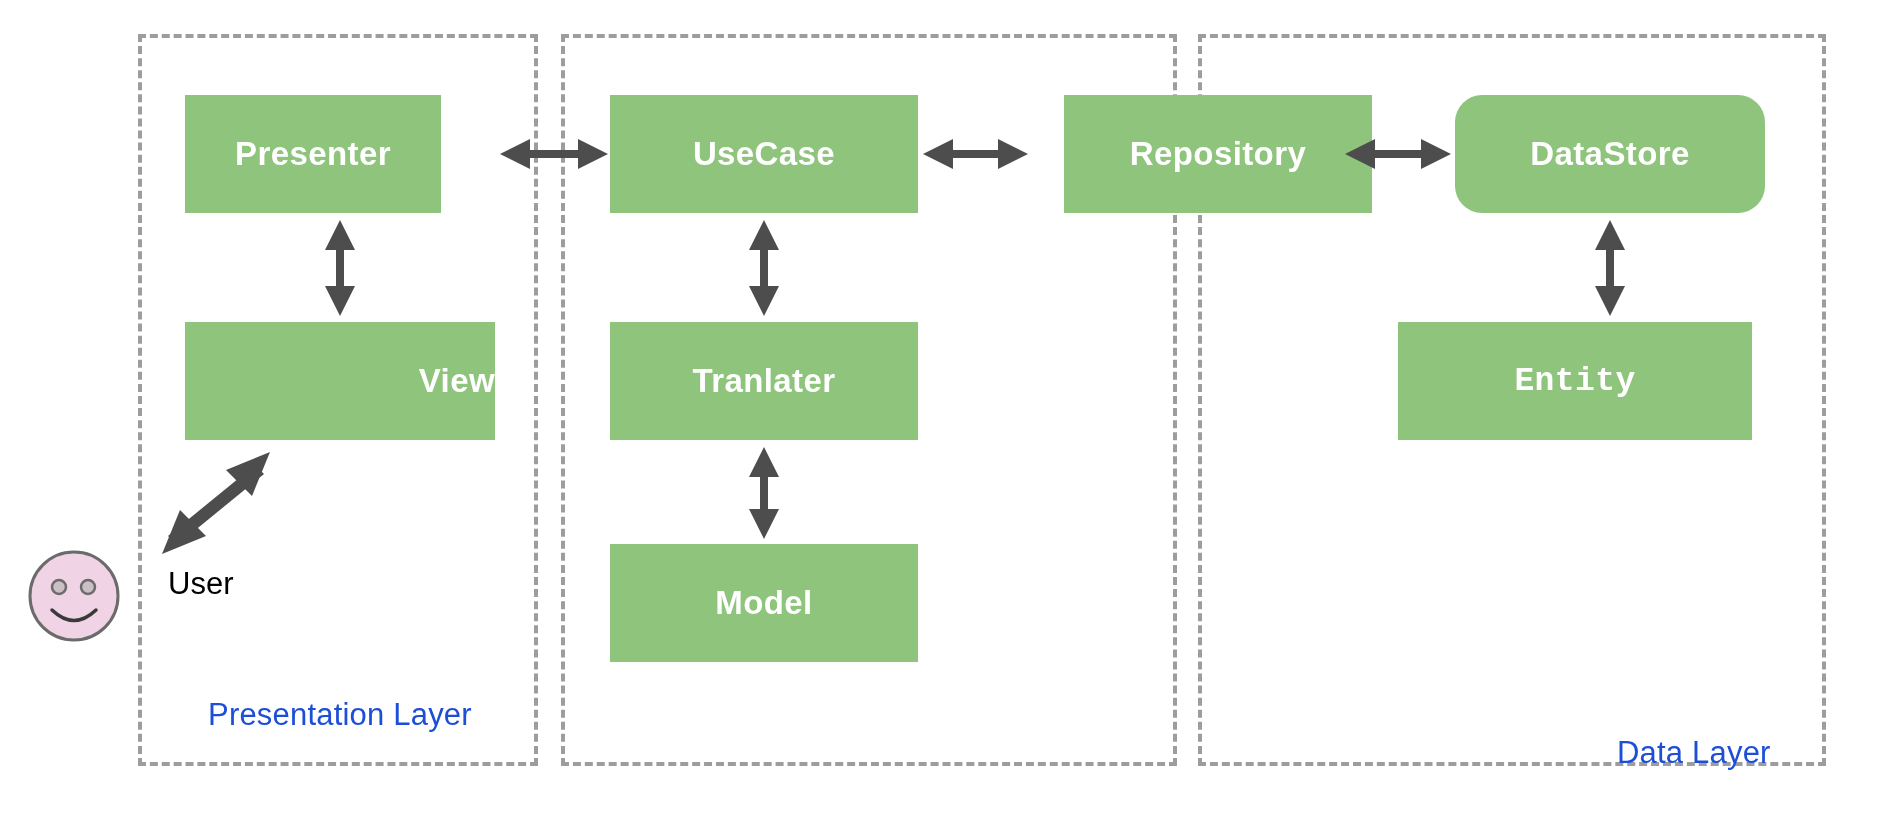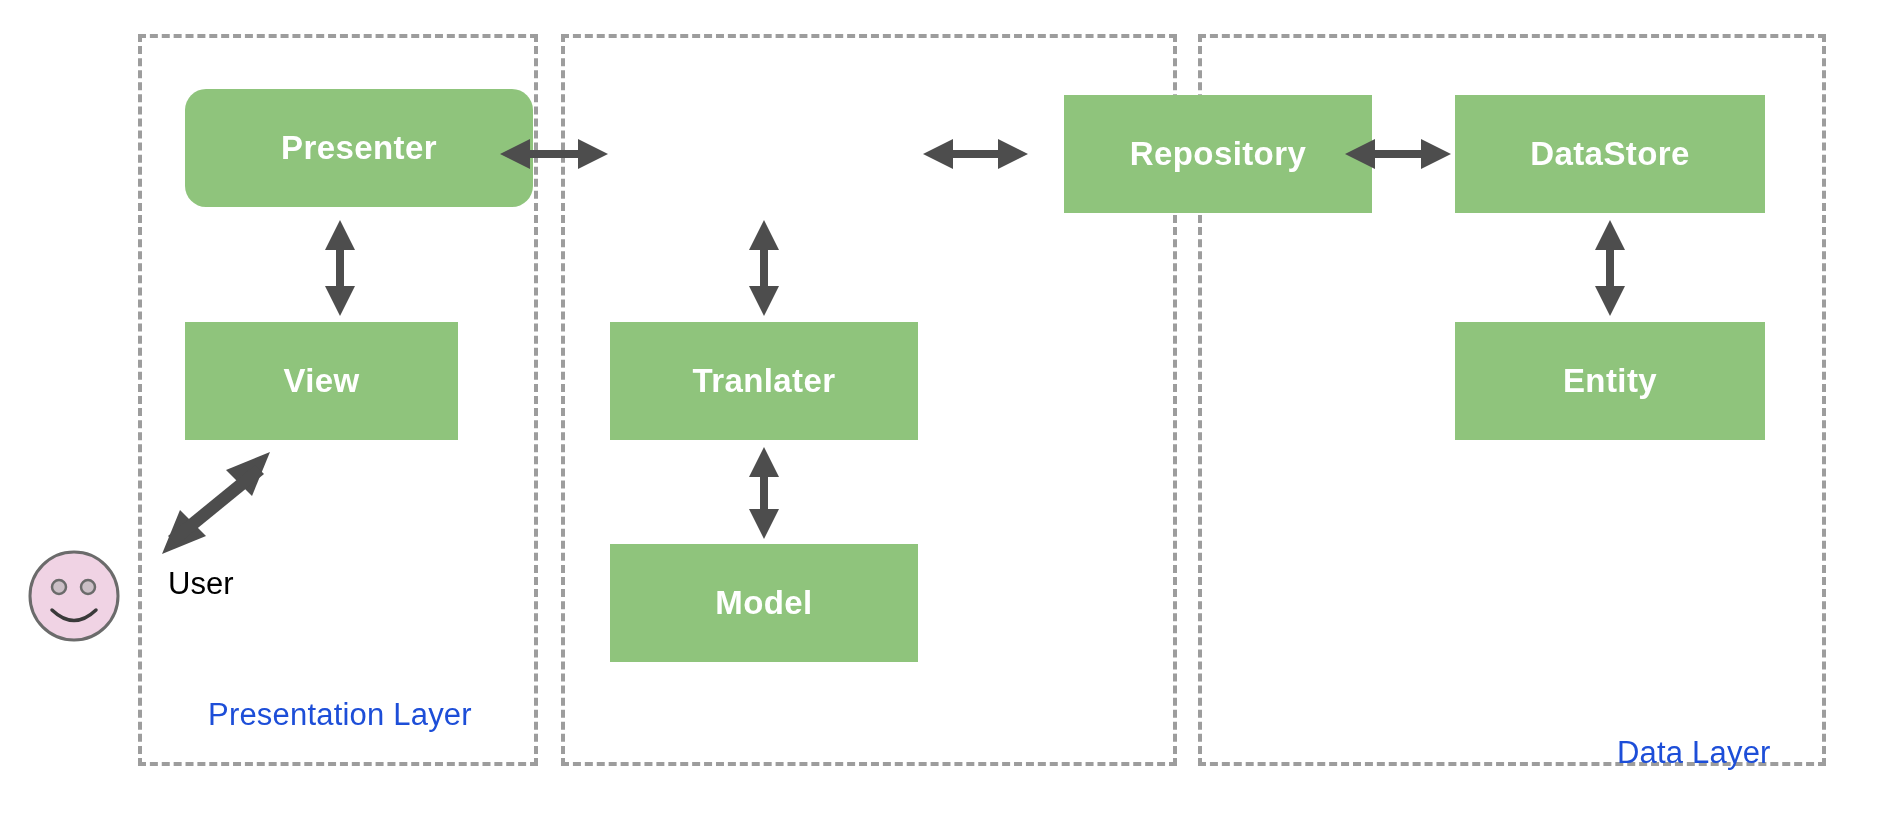--- a/index.html
+++ b/index.html
@@ -66,46 +66,49 @@
 <body>
 
 <div id="canvas">
 
   <div class="layer-box" style="left:138px; top:34px; width:400px; height:732px;"></div>
 
   <div class="layer-box" style="left:561px; top:34px; width:616px; height:732px;"></div>
 
   <div class="layer-box" style="left:1198px; top:34px; width:628px; height:732px;"></div>
 
-  <div class="node" style="left:185px; top:89px; width:348px; height:118px;border-radius:21px;">
+  <div class="node" style="left:185px; top:95px; width:256px; height:118px;">
     <span class="node-label">Presenter</span>
   </div>
 
-  <div class="node" style="left:185px; top:322px; width:273px; height:118px;">
+  <div class="node" style="left:185px; top:322px; width:310px; height:118px;justify-content:flex-end;">
     <span class="node-label">View</span>
   </div>
 
+  <div class="node" style="left:610px; top:95px; width:308px; height:118px;">
+    <span class="node-label">UseCase</span>
+  </div>
 
   <div class="node" style="left:610px; top:322px; width:308px; height:118px;">
     <span class="node-label">Tranlater</span>
   </div>
 
   <div class="node" style="left:610px; top:544px; width:308px; height:118px;">
     <span class="node-label">Model</span>
   </div>
 
   <div class="node" style="left:1032px; top:95px; width:308px; height:118px;margin-left:32px;">
     <span class="node-label">Repository</span>
   </div>
 
-  <div class="node" style="left:1455px; top:95px; width:310px; height:118px;">
+  <div class="node" style="left:1455px; top:95px; width:310px; height:118px;border-radius:27px;">
     <span class="node-label">DataStore</span>
   </div>
 
-  <div class="node" style="left:1455px; top:322px; width:310px; height:118px;">
+  <div class="node" style="left:1398px; top:322px; width:354px; height:118px;font-family:Liberation Mono, monospace;">
     <span class="node-label">Entity</span>
   </div>
 
   <svg class="arrow-svg" style="left:500px; top:128px;" width="108" height="52" viewBox="0 0 108 52">
     <g fill="#4d4d4d" stroke="none">
       <polygon points="0,26 30,11 30,41"></polygon>
       <polygon points="108,26 78,11 78,41"></polygon>
       <rect x="26" y="22" width="56" height="8"></rect>
     </g>
   </svg>

